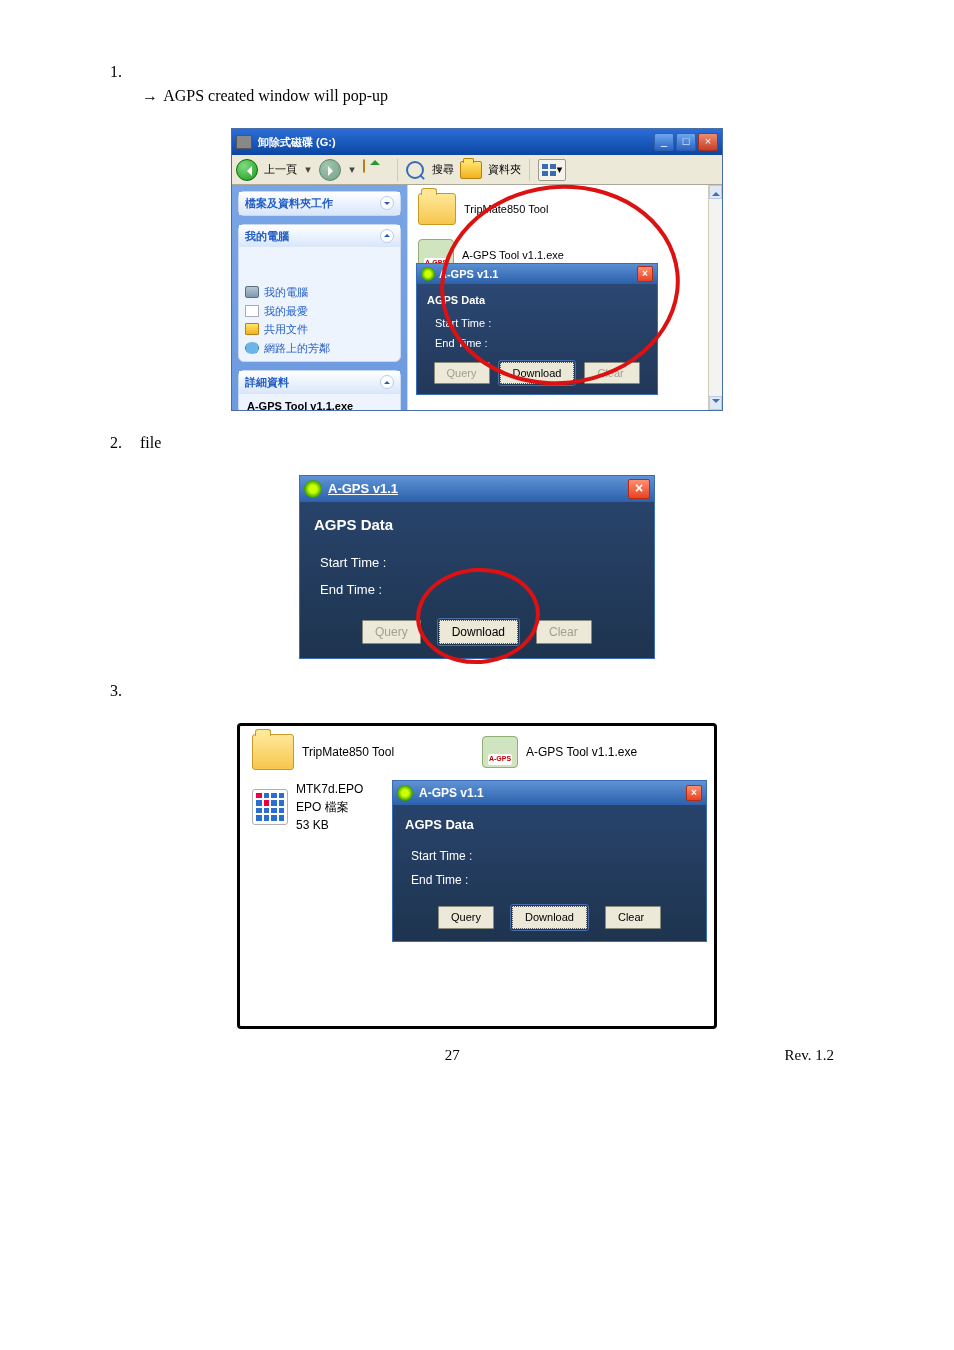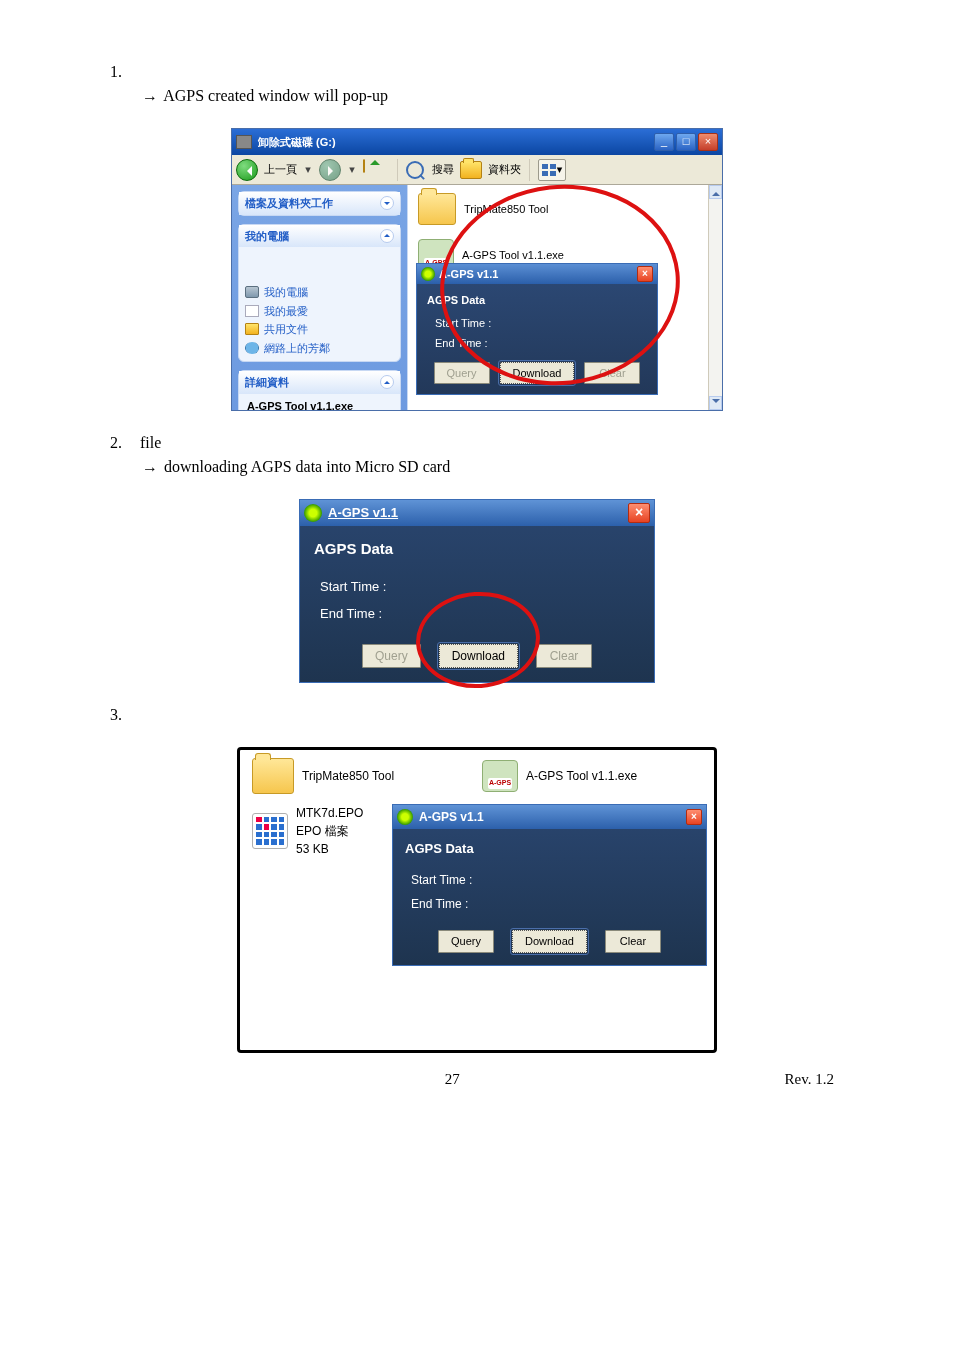--- a/index.html
+++ b/index.html
@@ -204,21 +204,21 @@
     .dlg .dlg-tb .dlgtitle{font-weight:bold;flex:1;}
     .close-x{
       width:16px;height:16px;background:linear-gradient(#ff8e70,#e74323);border:1px solid #b32b10;border-radius:2px;color:#fff;font-weight:bold;font-size:10px;line-height:13px;text-align:center;
     }
     .dlg .bd{padding:8px 10px 10px 10px;}
     .dlg .bd .hd{font-weight:bold;margin-bottom:6px;}
     .dlg .buttons{display:flex;gap:10px;justify-content:center;margin-top:10px;}
     .btn{
       font-family:Tahoma,sans-serif;font-size:11px;
       padding:2px 12px;border:1px solid #8a8a7b;background:#ece9d8;color:#444;
-      border-radius:1px;min-width:56px;text-align:center;
+      border-radius:1px;min-width:56px;text-align:left;
     }
     .btn.disabled{color:#a0a090;}
     .btn.focus{border:1px dotted #555;outline:1px solid #4a6ea9;outline-offset:1px;color:#000;}
     .btn.normal{color:#000;}
     .red-circle1{
       position:absolute;width:240px;height:200px;border:4px solid #d11;border-radius:50%;
       top:56px;left:208px;transform:rotate(-6deg);
     }
 
     
@@ -398,24 +398,20 @@
     </div>
     <div class="red-circle1"></div>
   </div>
 </div>
 
 <div class="step">
   <div class="step-line">
     <span class="step-num">2.</span>
     <span>file</span>
   </div>
-  <div class="sub-line">
-    <span class="arrow">→</span>
-    <span>downloading AGPS data into Micro SD card</span>
-  </div>
 </div>
 
 <div class="fig-wrap">
   <div class="dialog2">
     <div class="tb">
       <span class="ico"></span>
       <span class="ttl">A-GPS v1.1</span>
       <span class="close-x2">×</span>
     </div>
     <div class="bd2">

